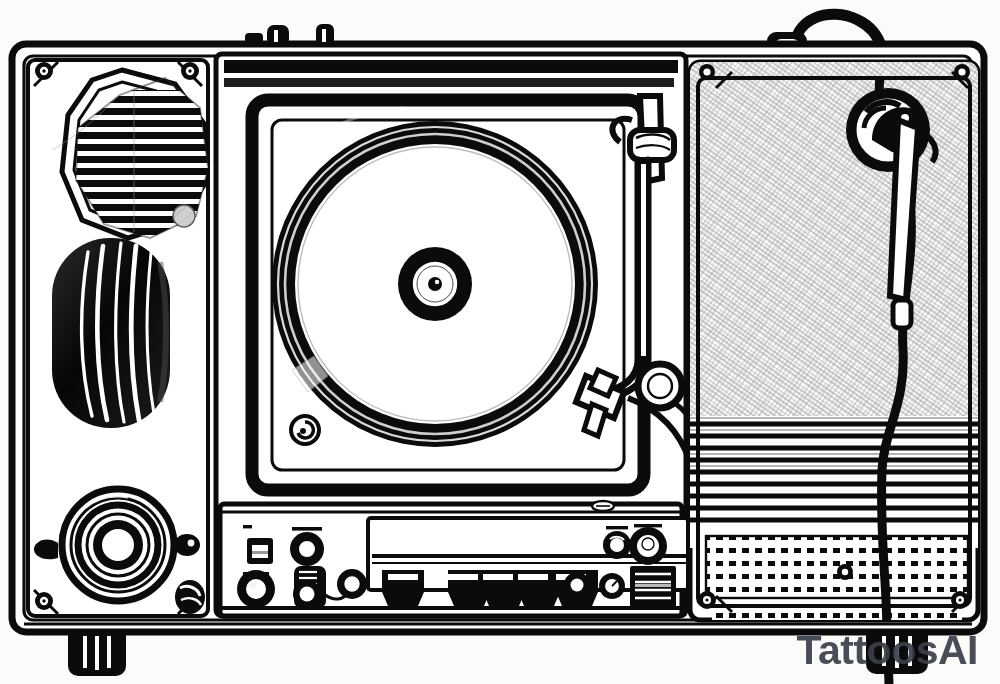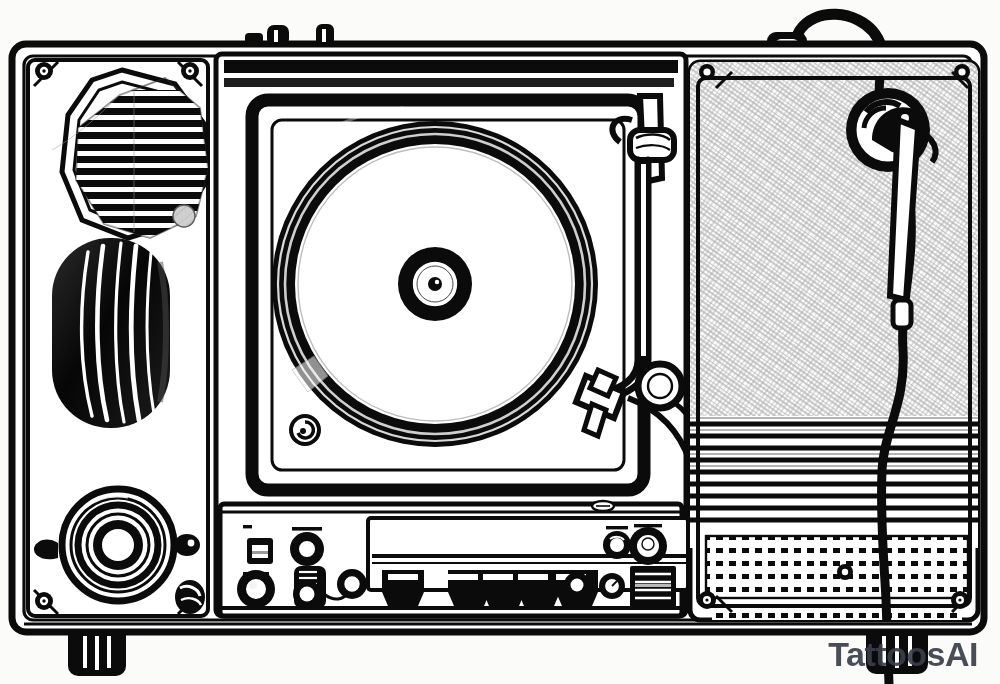--- a/index.html
+++ b/index.html
@@ -6,21 +6,21 @@
   body{
     width:1000px;height:684px;overflow:hidden;position:relative;
     font-family:"Liberation Sans", sans-serif;
     background:#fbfbfa;
   }
   #stage{position:absolute;inset:0;width:1000px;height:684px;}
   svg{display:block;}
   .wm{
     position:absolute;right:22px;bottom:10px;
     font-family:"Liberation Sans", sans-serif;
-    font-size:34px;font-weight:700;letter-spacing:-0.5px;
+    font-size:41px;font-weight:700;letter-spacing:-0.5px;
     color:#3a3f4a;opacity:.92;user-select:none;
   }
 </style>
 </head>
 <body style="background: rgb(251, 251, 250);">
 
 <div id="stage">
 <svg width="1000" height="684" viewBox="0 0 1000 684" xmlns="http://www.w3.org/2000/svg">
 
   <defs>

